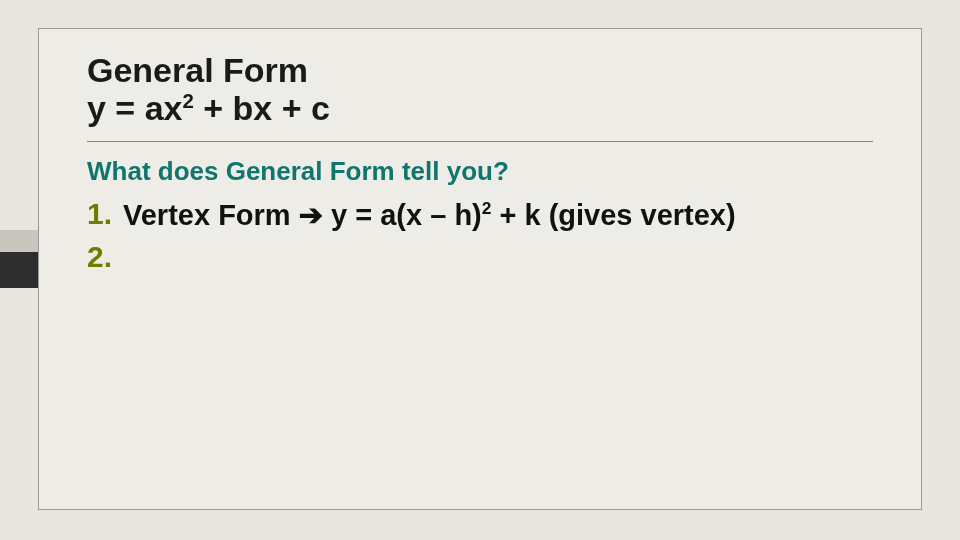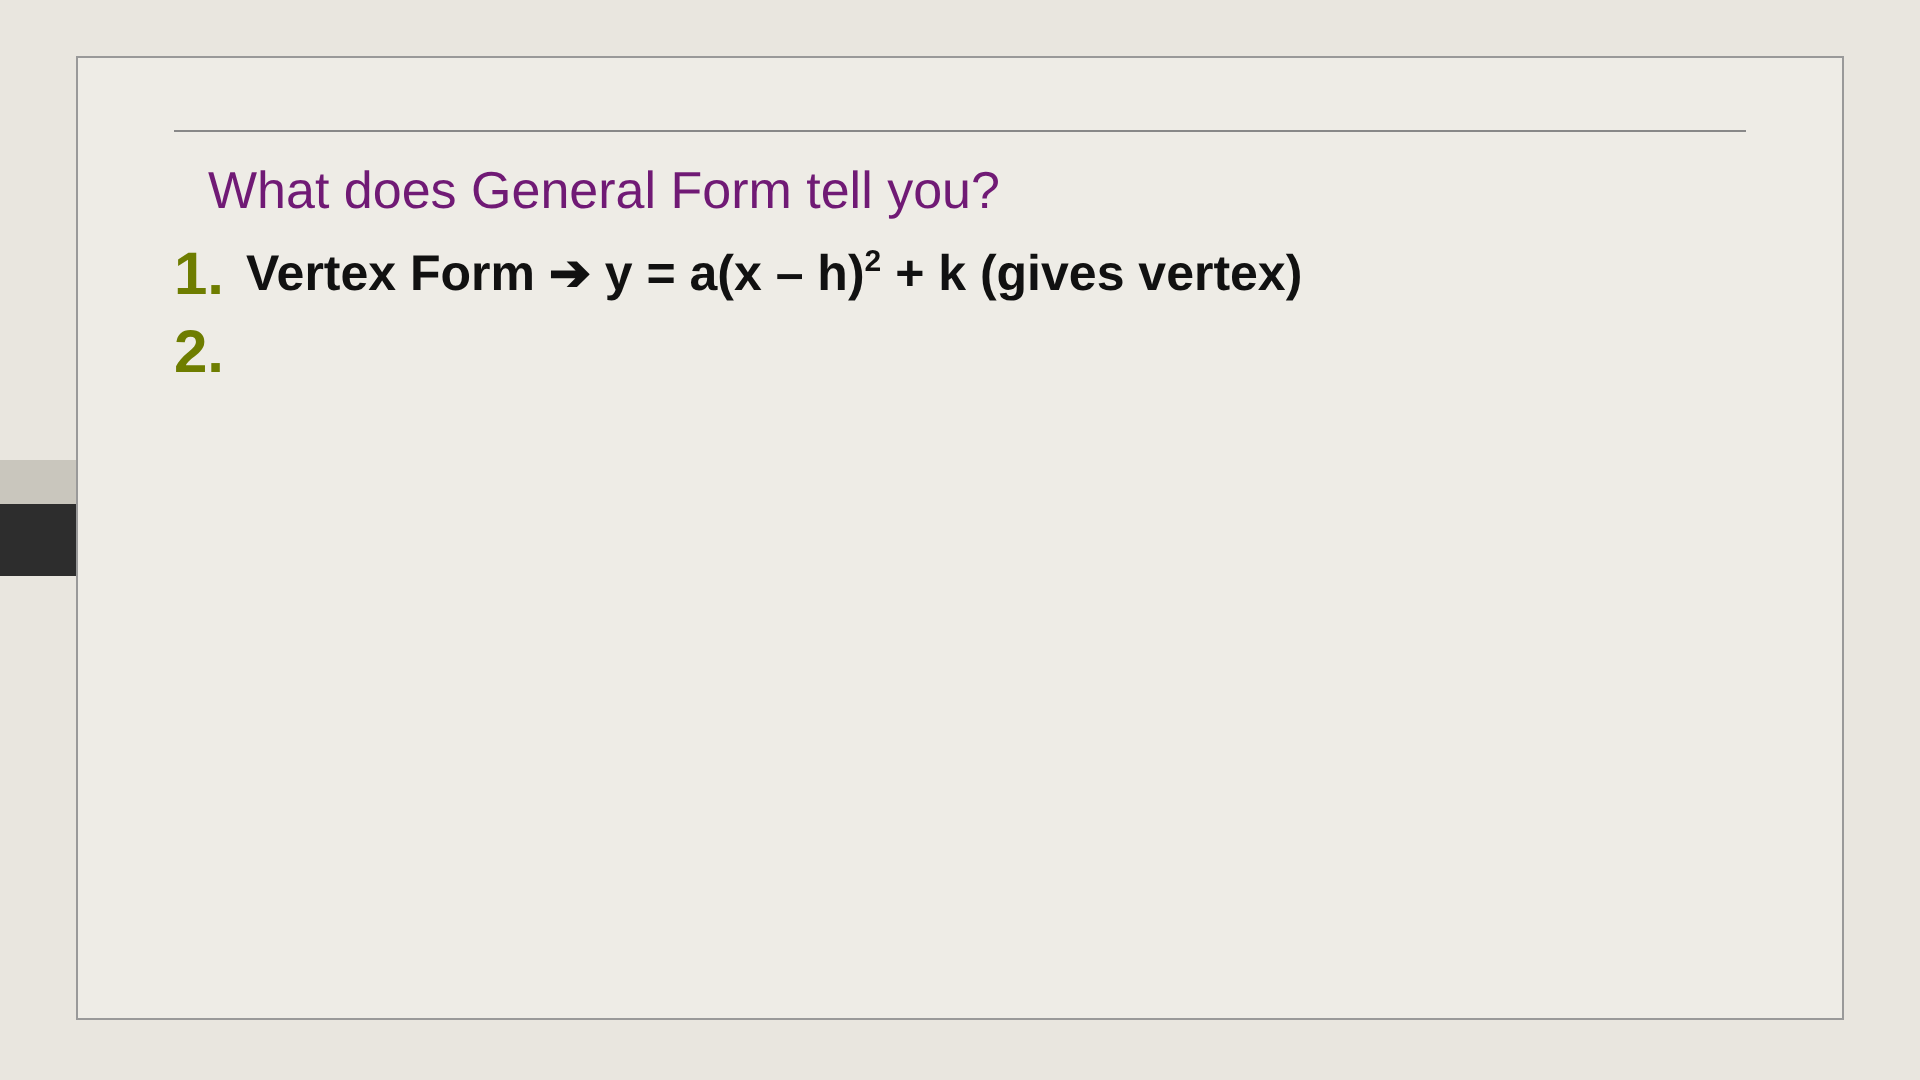--- a/index.html
+++ b/index.html
@@ -33,24 +33,23 @@
     line-height: 1.12;
   }
   .title sup { font-size: 0.6em; vertical-align: super; }
   .hr {
     margin-top: 14px;
     border: none;
     border-top: 1px solid #888;
   }
   .subhead {
     font-size: 26px;
-    font-weight: normal;
+    font-weight: bold;
     margin-top: 14px;
-    color: #701a75;
-    margin-left: 17px;
+    color: #0f766e;
   }
   .answer {
     font-size: 24px;
     font-weight: bold;
     color: #b1003a;
     margin-top: 18px;
     margin-left: 40px;
   }
   .useful {
     font-size: 26px;
@@ -68,21 +67,21 @@
   }
   .num {
     color: #6e7d00;
     font-weight: bold;
     font-size: 30px;
     width: 36px;
     flex-shrink: 0;
     line-height: 1.1;
   }
   .body {
-    font-size: 25px;
+    font-size: 29px;
     font-weight: bold;
     color: #111;
     line-height: 1.28;
   }
   .body sup { font-size: 0.6em; vertical-align: super; }
   .arrow { font-family: Arial, sans-serif; }
   .side-dark {
     position: absolute;
     left: 0;
     top: 252px;
@@ -101,20 +100,26 @@
 </style>
 </head>
 <body>
 
 <div class="side-light"></div>
 <div class="side-dark"></div>
 
 <div class="frame">
   <div class="content">
 
+    <div class="title">
+      <span>General Form</span><br>
+      <span>
+        <span>y = ax</span><sup>2</sup><span> + bx + c</span>
+      </span>
+    </div>
 
     <hr class="hr">
 
     <div class="subhead">What does General Form tell you?</div>
 
 
 
     <div class="list">
 
       <div class="item">

